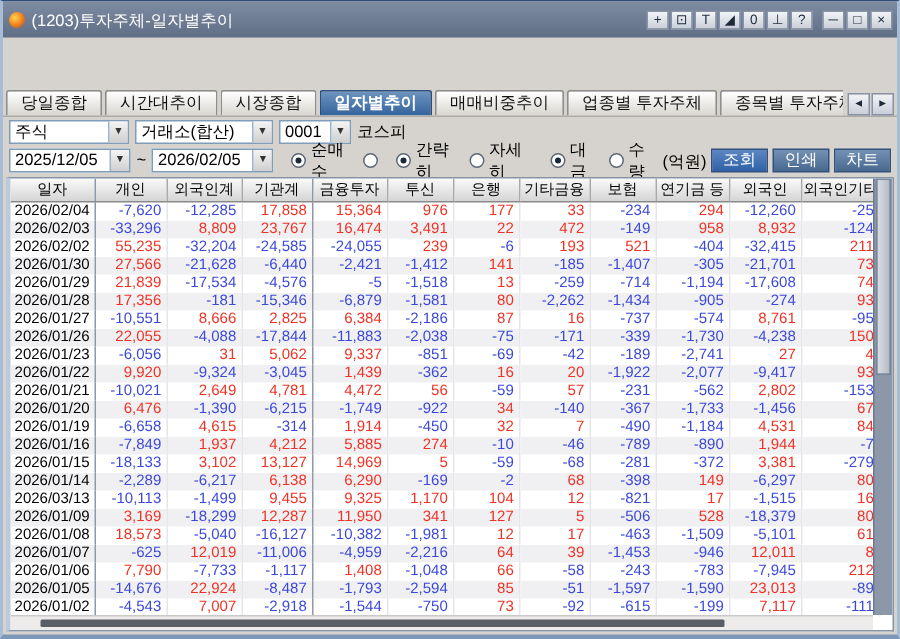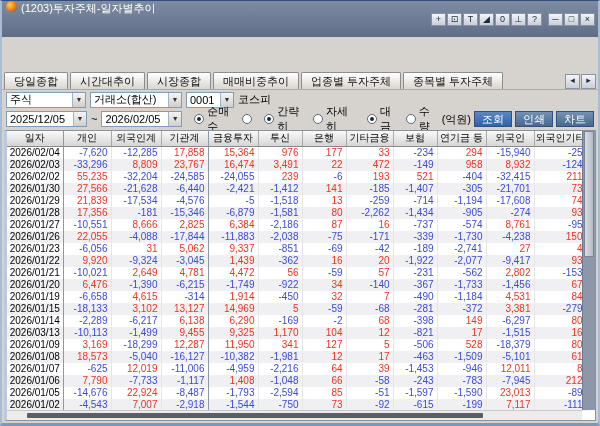--- a/index.html
+++ b/index.html
@@ -1,21 +1,21 @@
 <!DOCTYPE html>
 <html><head>
 <meta charset="utf-8">
 <style>
   html,body{margin:0;padding:0;background:#9aa5b4;}
   *{box-sizing:border-box;font-family:"Liberation Sans","DejaVu Sans",sans-serif;}
   .window{width:600px;height:426px;background:#d6d3ce;border:1px solid #2f4e7e;
     border-left:2px solid #a9bcd6;border-right:2px solid #a9bcd6;border-bottom:3px solid #7d97b8;
     display:flex;flex-direction:column;overflow:hidden;}
   
-  .titlebar{height:36px;background:linear-gradient(#7e8ca2,#5f6e86);display:flex;
+  .titlebar{height:24px;background:linear-gradient(#7e8ca2,#5f6e86);display:flex;align-items:center;
     padding:0 3px;flex:0 0 auto;}
   .appicon{width:11px;height:11px;border-radius:50%;margin:0 4px 0 1px;
     background:radial-gradient(circle at 35% 35%,#ffd24d,#f07818 55%,#2860b0);flex:0 0 auto;}
   .titletext{color:#fff;font-size:11px;letter-spacing:0;flex:1 1 auto;white-space:nowrap;overflow:hidden;}
   .titlebar-controls{display:flex;gap:1px;flex:0 0 auto;align-items:center;}
   .tbtn{width:15px;height:13px;background:linear-gradient(#f2f4f7,#c9cfd8);border:1px solid #8894a6;
     font-size:9px;line-height:11px;text-align:center;color:#1d2a3a;cursor:pointer;}
   .tbtn.gap{margin-left:5px;}
   
   .tabbar{height:21px;display:flex;align-items:flex-end;padding:2px 2px 0 2px;flex:0 0 auto;
@@ -89,20 +89,21 @@
         <div class="tbtn">□</div>
         <div class="tbtn">×</div>
       </div>
   </div>
 
   <div class="tabbar">
     <div class="tabs">
         <div class="tab">당일종합</div>
         <div class="tab">시간대추이</div>
         <div class="tab">시장종합</div>
+        <div class="tab active">일자별추이</div>
         <div class="tab">매매비중추이</div>
         <div class="tab">업종별 투자주체</div>
         <div class="tab">종목별 투자주체</div>
       </div>
     <div class="tabnav">
       <div class="tbtn">◂</div>
       <div class="tbtn">▸</div>
     </div>
   </div>
 
@@ -206,21 +207,21 @@
             <td class="date sep">2026/02/04</td>
             <td class="neg">-7,620</td>
             <td class="neg">-12,285</td>
             <td class="pos sep">17,858</td>
             <td class="pos">15,364</td>
             <td class="pos">976</td>
             <td class="pos">177</td>
             <td class="pos">33</td>
             <td class="neg">-234</td>
             <td class="pos">294</td>
-            <td class="neg">-15,940</td>
+            <td class="neg">-12,260</td>
             <td class="neg">-25</td>
           </tr>
           <tr>
             <td class="date sep">2026/02/03</td>
             <td class="neg">-33,296</td>
             <td class="pos">8,809</td>
             <td class="pos sep">23,767</td>
             <td class="pos">16,474</td>
             <td class="pos">3,491</td>
             <td class="pos">22</td>
@@ -378,20 +379,34 @@
             <td class="pos">1,914</td>
             <td class="neg">-450</td>
             <td class="pos">32</td>
             <td class="pos">7</td>
             <td class="neg">-490</td>
             <td class="neg">-1,184</td>
             <td class="pos">4,531</td>
             <td class="pos">84</td>
           </tr>
           <tr>
+            <td class="date sep">2026/01/16</td>
+            <td class="neg">-7,849</td>
+            <td class="pos">1,937</td>
+            <td class="pos sep">4,212</td>
+            <td class="pos">5,885</td>
+            <td class="pos">274</td>
+            <td class="neg">-10</td>
+            <td class="neg">-46</td>
+            <td class="neg">-789</td>
+            <td class="neg">-890</td>
+            <td class="pos">1,944</td>
+            <td class="neg">-7</td>
+          </tr>
+          <tr>
             <td class="date sep">2026/01/15</td>
             <td class="neg">-18,133</td>
             <td class="pos">3,102</td>
             <td class="pos sep">13,127</td>
             <td class="pos">14,969</td>
             <td class="pos">5</td>
             <td class="neg">-59</td>
             <td class="neg">-68</td>
             <td class="neg">-281</td>
             <td class="neg">-372</td>

